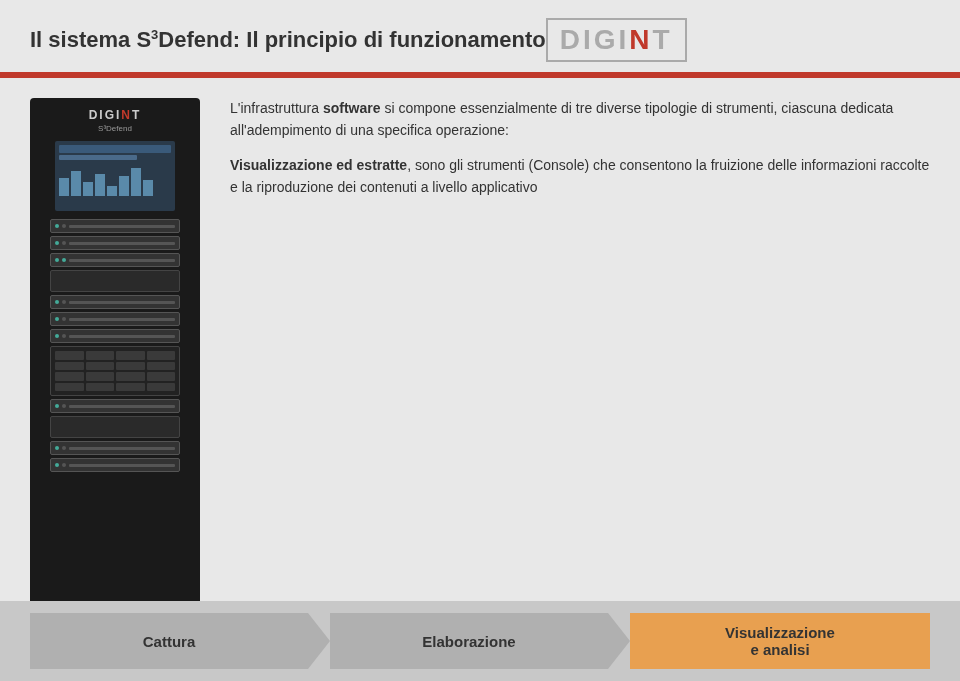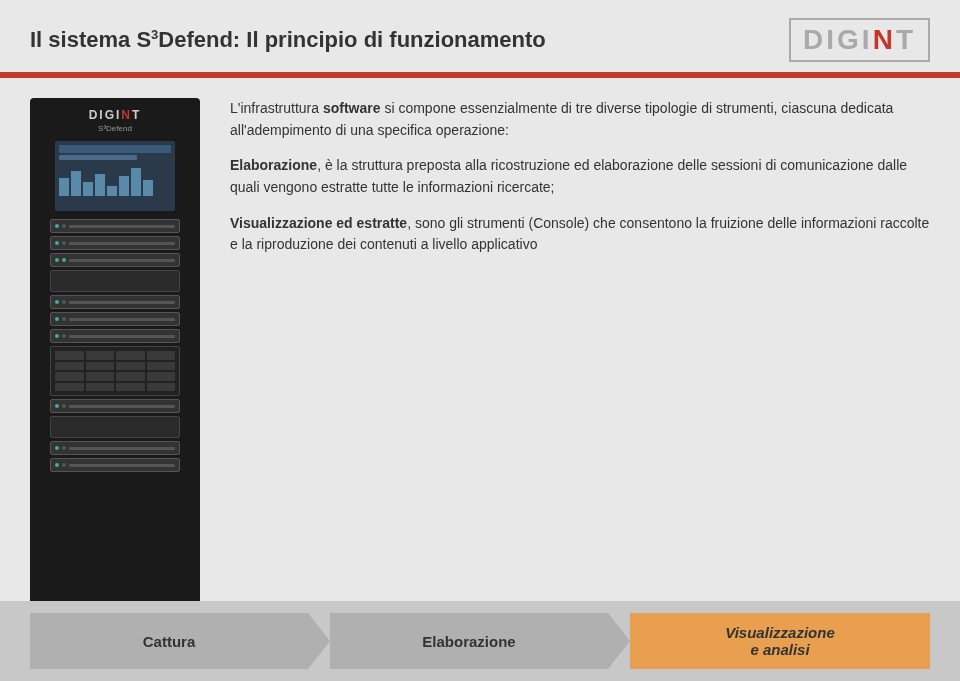--- a/index.html
+++ b/index.html
@@ -18,21 +18,20 @@
       background: #e8e8e8;
       position: relative;
     }
 
     
     .header {
       background: #e8e8e8;
       padding: 18px 30px 10px 30px;
       display: flex;
       align-items: center;
-      justify-content: space-between;
     }
 
     .header-title {
       font-size: 22px;
       font-weight: bold;
       color: #333;
     }
 
     .header-title sup {
       font-size: 13px;
@@ -376,23 +375,20 @@
       </div>
     </div>
 
     <div class="text-content">
 
       <p>
         <span>L'infrastruttura </span><span class="text-bold">software</span><span> si compone essenzialmente di tre diverse tipologie di strumenti, ciascuna dedicata all'adempimento di una specifica operazione:</span>
       </p>
 
 
-      <p>
-        <span class="text-bold">Elaborazione</span><span>, è la struttura preposta alla ricostruzione ed elaborazione delle sessioni di comunicazione dalle quali vengono estratte tutte le informazioni ricercate;</span>
-      </p>
 
       <p>
         <span class="text-bold">Visualizzazione ed estratte</span><span>, sono gli strumenti (Console) che consentono la fruizione delle informazioni raccolte e la riproduzione dei contenuti a livello applicativo</span>
       </p>
 
     </div>
   </div>
 
   <div class="process-flow">
 
@@ -404,21 +400,21 @@
     </div>
 
     <div class="flow-box-wrap">
       <div class="flow-box flow-box-gray">
         <span>Elaborazione</span>
       </div>
       <div class="flow-arrow"></div>
     </div>
 
     <div class="flow-box-wrap">
-      <div class="flow-box flow-box-orange" style="white-space:pre-line;font-style:italic;">
+      <div class="flow-box flow-box-orange" style="white-space:pre-line;">
         <span>Visualizzazione
 e analisi</span>
       </div>
     </div>
 
   </div>
 
 </div>
 
 </body></html>

